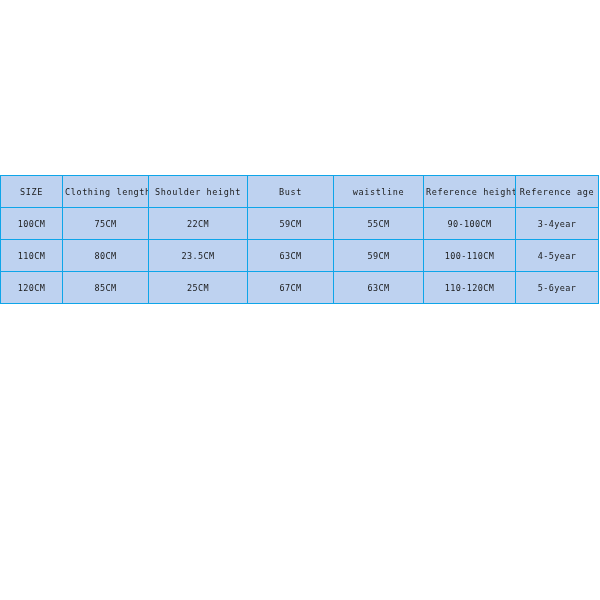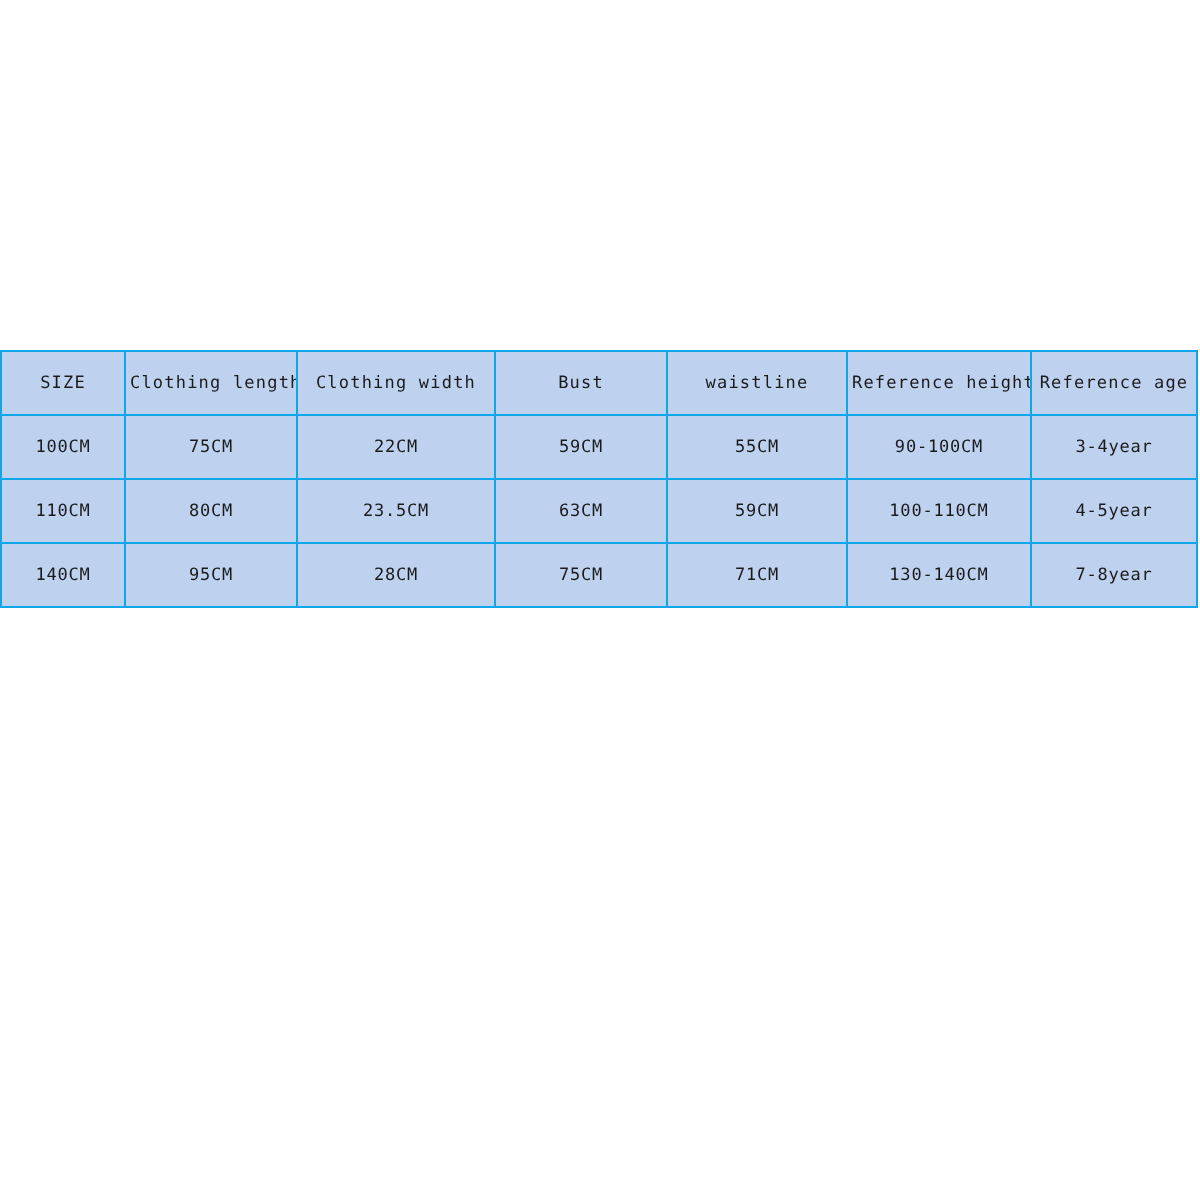--- a/index.html
+++ b/index.html
@@ -71,21 +71,21 @@
           <col class="c2">
           <col class="c3">
         <col class="c4">
           <col class="c5">
           <col class="c6">
       </colgroup>
       <tbody>
         <tr class="header-row">
           <td>SIZE</td>
           <td>Clothing length</td>
-          <td>Clothing width</td>
+          <td>Shoulder height</td>
           <td>Bust</td>
           <td>waistline</td>
           <td>Reference height</td>
           <td>Reference age</td>
         </tr>
 
         <tr>
           <td>100CM</td>
           <td>75CM</td>
           <td>22CM</td>
@@ -98,30 +98,30 @@
         <tr>
           <td>110CM</td>
           <td>80CM</td>
           <td>23.5CM</td>
           <td>63CM</td>
           <td>59CM</td>
           <td>100-110CM</td>
           <td>4-5year</td>
         </tr>
 
+        <tr>
+          <td>120CM</td>
+          <td>85CM</td>
+          <td>25CM</td>
+          <td>67CM</td>
+          <td>63CM</td>
+          <td>110-120CM</td>
+          <td>5-6year</td>
+        </tr>
 
 
-        <tr>
-          <td>140CM</td>
-          <td>95CM</td>
-          <td>28CM</td>
-          <td>75CM</td>
-          <td>71CM</td>
-          <td>130-140CM</td>
-          <td>7-8year</td>
-        </tr>
 
 
       </tbody>
     </table>
   </div>
 
 </div>
 
 </body></html>

